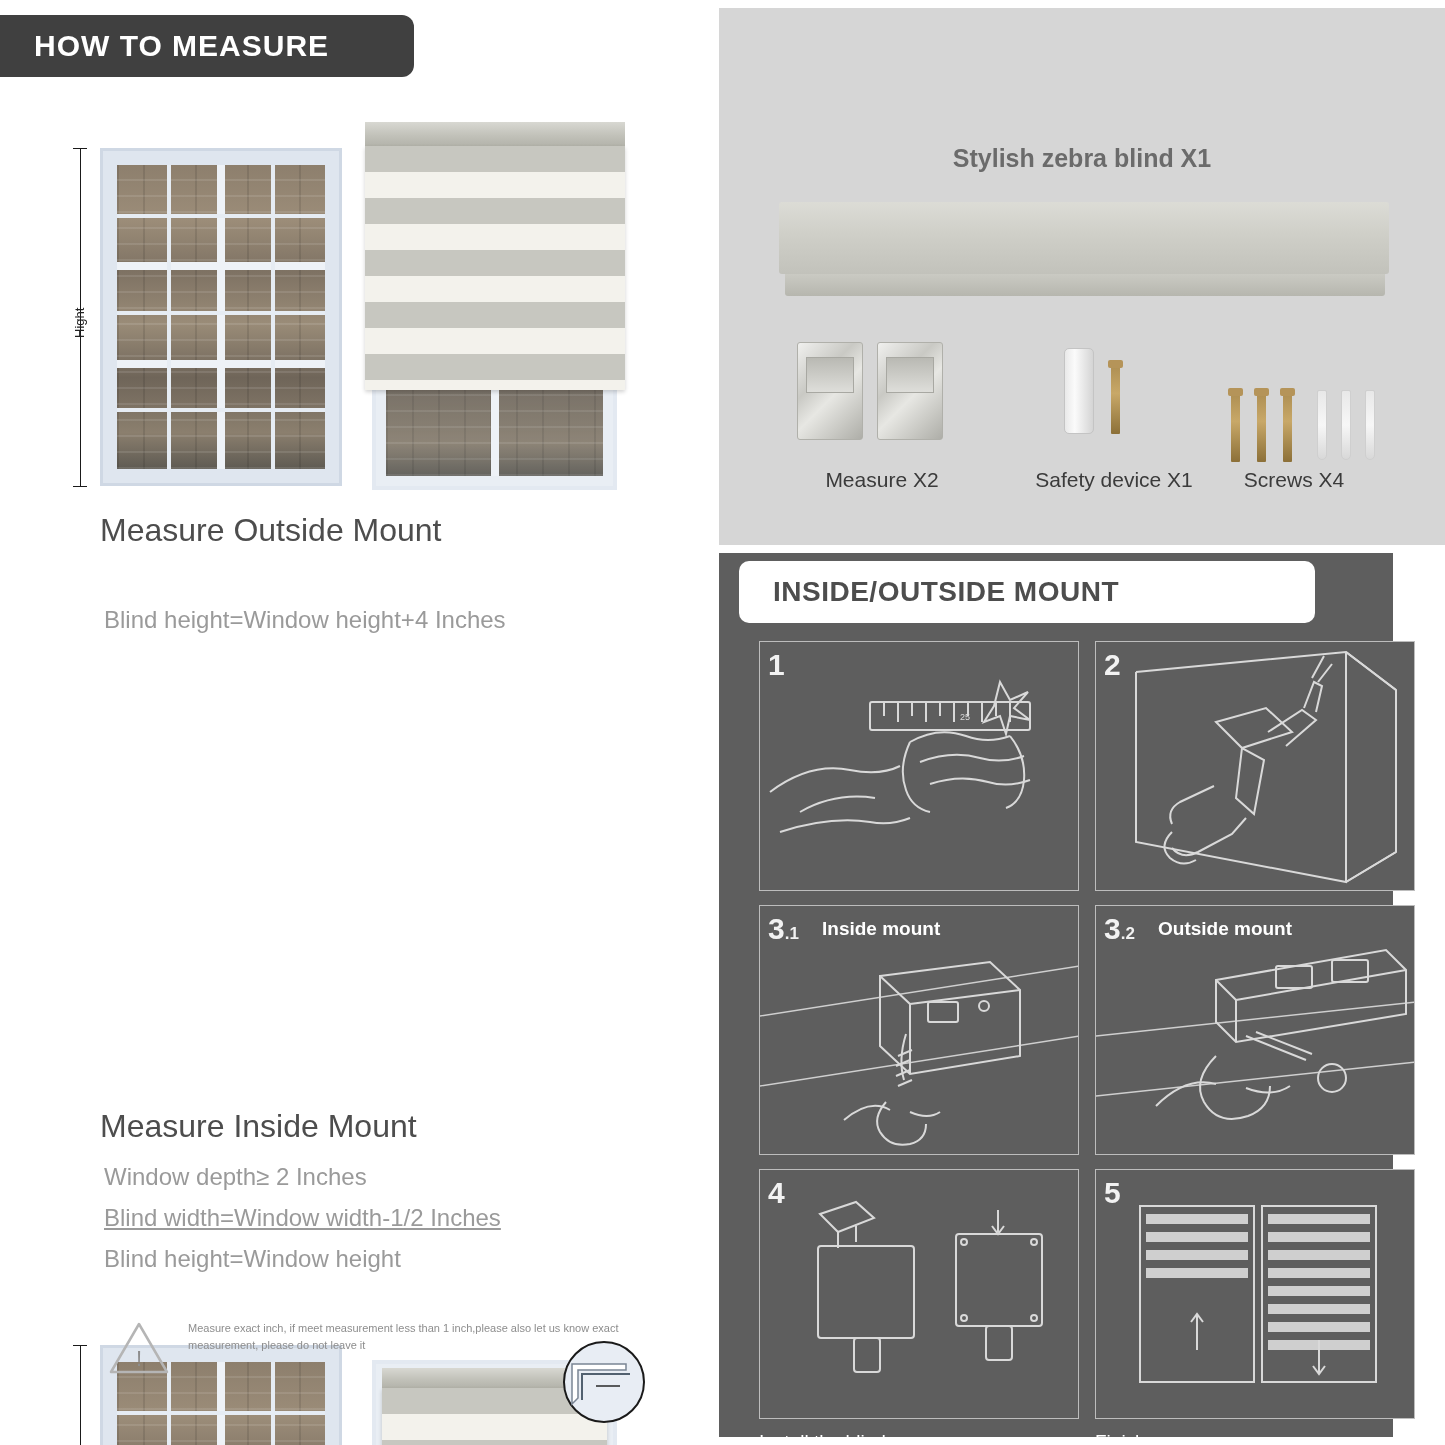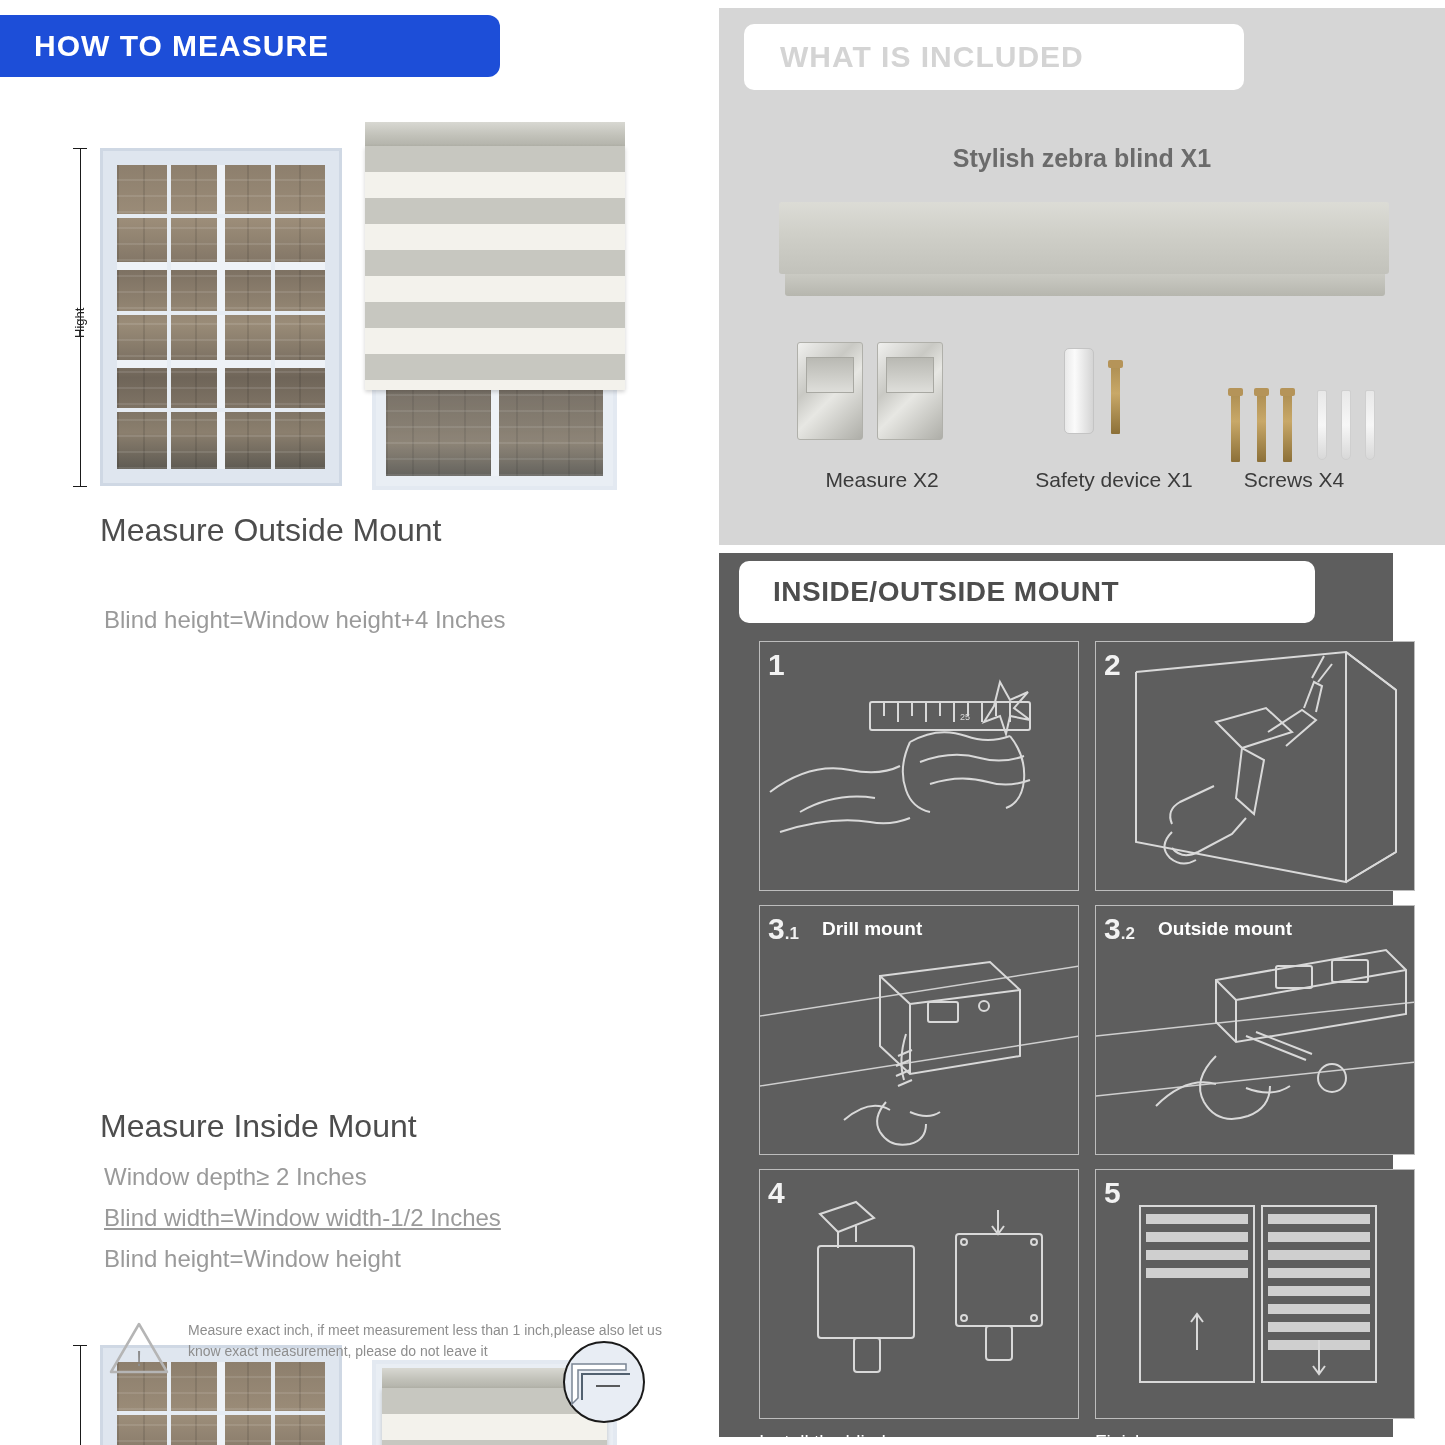--- a/index.html
+++ b/index.html
@@ -19,22 +19,22 @@
   }
   .header-tab {
     position:absolute;
     height:62px;
     border-radius:0 12px 12px 0;
     display:flex; align-items:center;
     padding-left:34px;
     font-size:30px; font-weight:bold; letter-spacing:1px;
   }
   .tab-measure {
-    left:0; top:15px; width:500px;
-    background:#1d4ed8; color:#ffffff;
+    left:0; top:15px; width:414px;
+    background:#404040; color:#ffffff;
   }
 
   
   .illus { position:absolute; }
 
   .dim-label { font-size:13px; color:#222; font-family:"Liberation Sans", sans-serif; }
 
   .arrowline-h { position:absolute; height:1px; background:#1a1a1a; }
   .arrowline-v { position:absolute; width:1px; background:#1a1a1a; }
   .tick-v { position:absolute; width:1px; background:#1a1a1a; }
@@ -90,21 +90,21 @@
   .h-title {
     position:absolute;
     font-size:32px; color:#4d4d4d; font-weight:normal;
   }
   .h-line {
     position:absolute; font-size:24px; color:#9a9a9a;
   }
 
   .warn-box { position:absolute; display:flex; gap:18px; align-items:flex-start; }
   .warn-tri { width:62px; height:56px; flex:0 0 auto; position:relative; }
-  .warn-text { font-size:14px; color:#8d8d8d; line-height:1.5; }
+  .warn-text { font-size:11px; color:#8d8d8d; line-height:1.5; }
 
   
   .right-col { position:absolute; left:711px; top:0; width:734px; height:1445px; }
   .included-panel {
     position:absolute; left:8px; top:8px; width:726px; height:537px;
     background:#d6d6d6;
   }
   .tab-included {
     position:absolute; left:25px; top:16px; width:500px; height:66px;
     background:#ffffff; border-radius:10px;
@@ -296,23 +296,20 @@
           <text x="31" y="46" text-anchor="middle" font-size="22" fill="#8d8d8d" font-family="Liberation Sans, sans-serif">!</text>
         </svg>
       </div>
       <div class="warn-text">Measure exact inch, if meet measurement less than 1 inch,please also let us know exact measurement, please do not leave it</div>
     </div>
   </div>
 
   <div class="right-col">
 
     <div class="included-panel">
-      <div class="tab-included">
-        <span>WHAT IS INCLUDED</span>
-      </div>
 
       <div class="included-title">Stylish zebra blind X1</div>
 
       <div class="headrail"></div>
       <div class="headrail-lip"></div>
 
       <div class="bracket" style="left:78px;top:334px;"></div>
       <div class="bracket" style="left:158px;top:334px;"></div>
       <div class="part-label" style="left:38px;top:460px;width:250px;">Measure X2</div>
 
@@ -377,21 +374,21 @@
           </svg>
         </div>
         <div class="step-cap" style="left:0;top:262px;">Punch at  marked position</div>
       </div>
 
       <div class="step-cell" style="left:40px;top:352px;width:320px;height:290px;">
         <div class="step-img" style="width:320px;height:250px;">
           <div class="step-num">
             <span>3</span><small>.1</small>
           </div>
-          <div class="step-sub" style="left:62px;top:12px;">Drill mount</div>
+          <div class="step-sub" style="left:62px;top:12px;">Inside mount</div>
           <svg viewBox="0 0 320 250" style="width:320px;height:250px;">
             <g class="sk-thin">
               <path d="M0 110 L320 60"></path>
               <path d="M0 180 L320 130"></path>
             </g>
             <g class="sk">
               <path d="M120 70 L230 56 L260 84 L260 150 L150 168 L120 140 Z"></path>
               <path d="M120 70 L150 98 L150 168 M150 98 L260 84"></path>
               <rect x="168" y="96" width="30" height="20" rx="2"></rect>
               <circle cx="224" cy="100" r="5"></circle>

